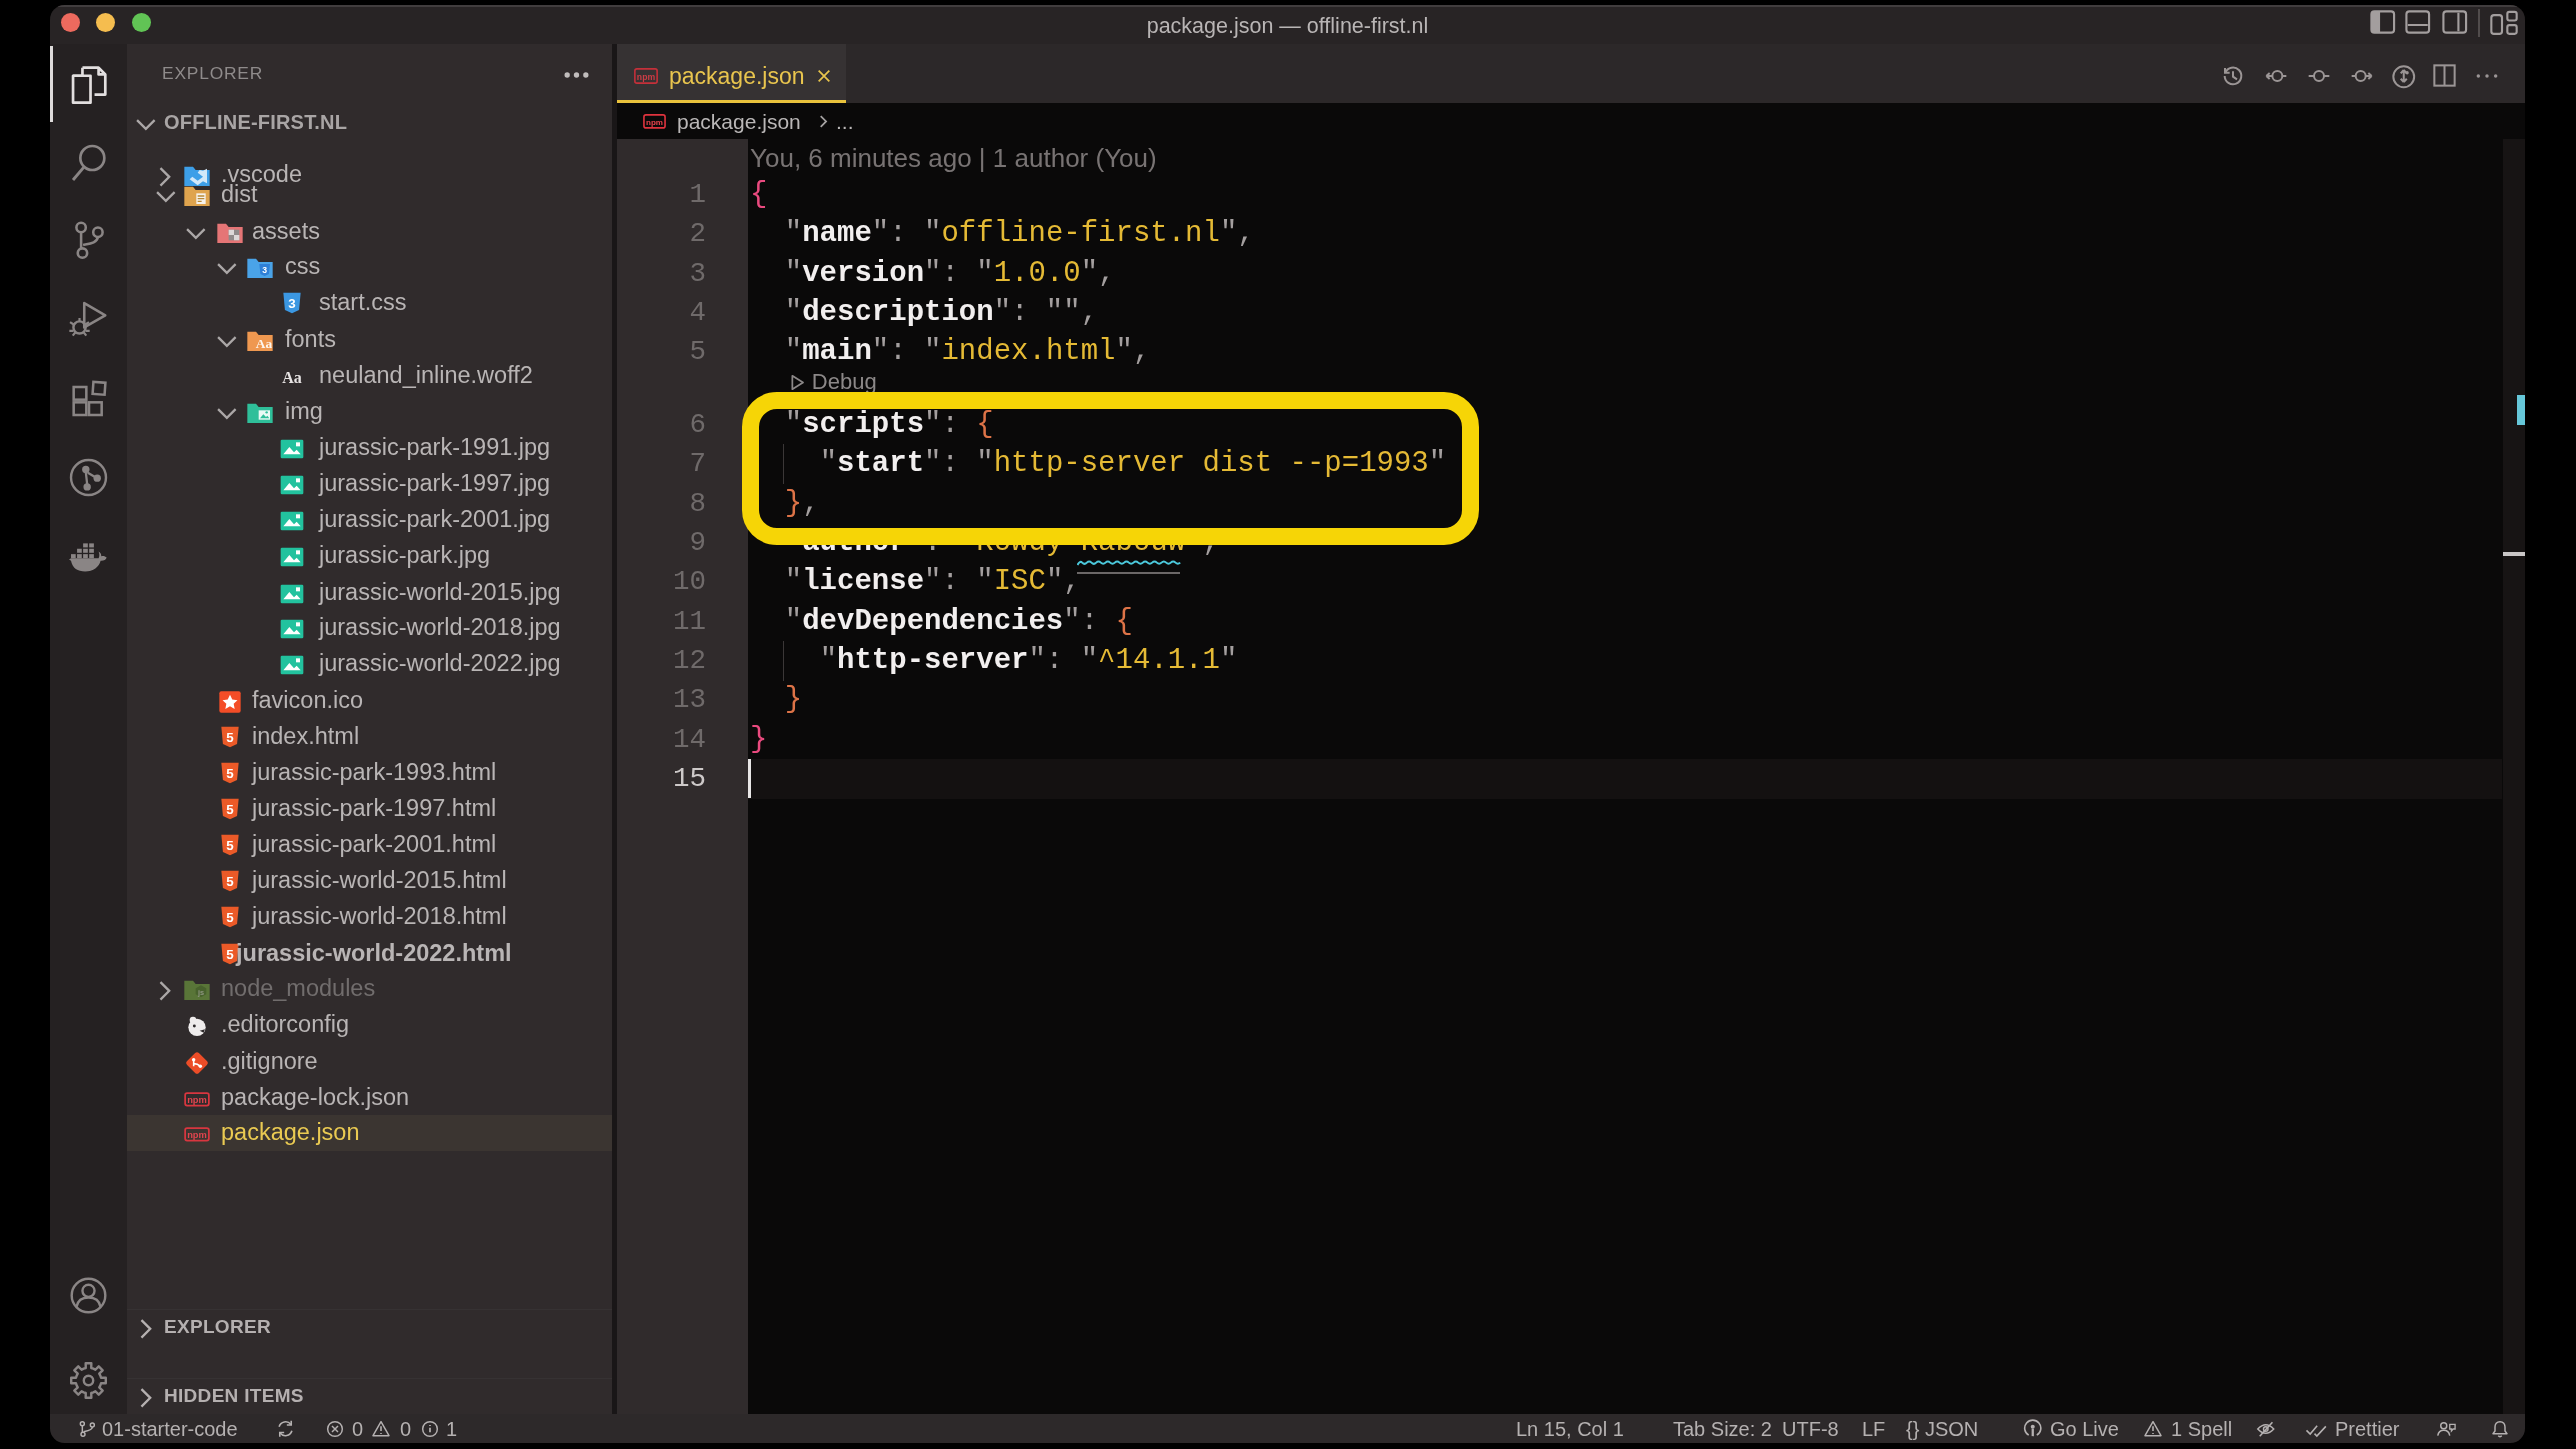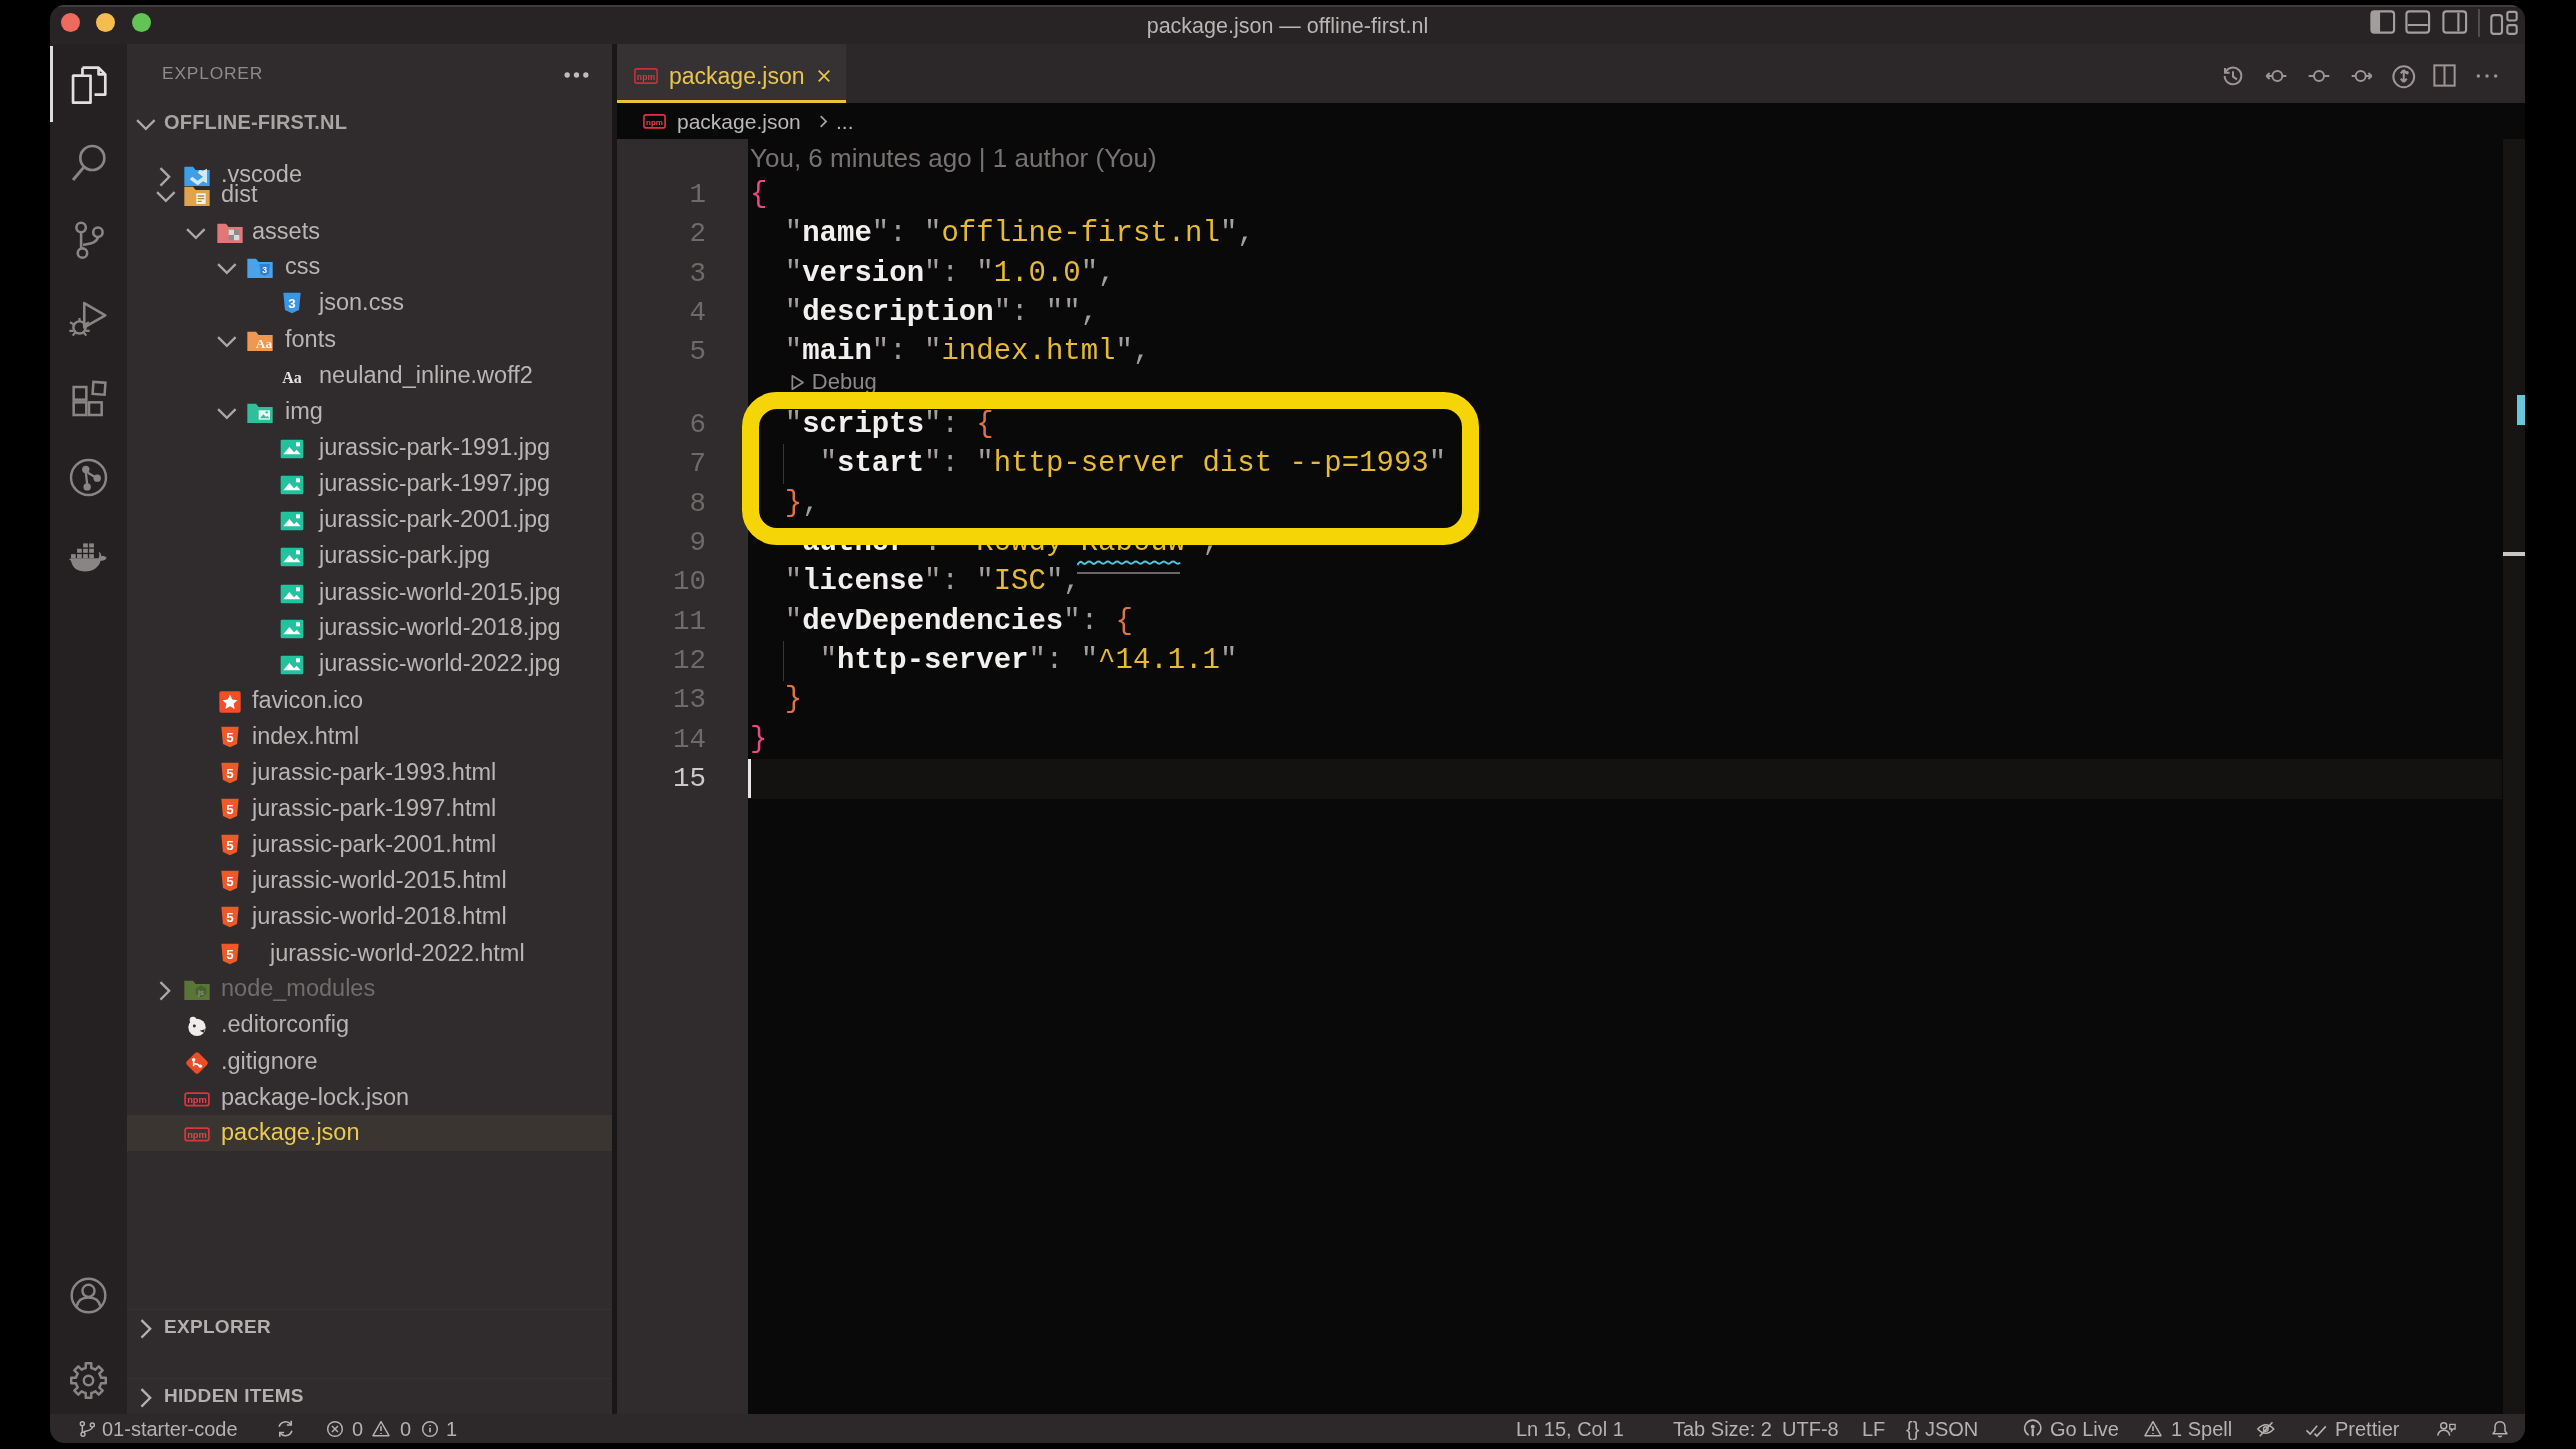--- a/index.html
+++ b/index.html
@@ -205,21 +205,21 @@
         </span>
 <span class="rlab" style="left:158px;">css</span>
 </div>
 <div class="row" style="top:241px;">
 <span class="fico" style="left:151px;">
           <svg width="28" height="28" viewBox="0 0 42 42" style="font-size:35px">
             <path d="M8 4 h26 l-2.4 26 l-10.6 5 l-10.6 -5 z" fill="#3b97e2"></path>
             <text x="21" y="27" font-size="20" font-weight="bold" fill="#fff" text-anchor="middle" font-family="Liberation Sans">3</text>
           </svg>
         </span>
-<span class="rlab" style="left:192px;">json.css</span>
+<span class="rlab" style="left:192px;">start.css</span>
 </div>
 <div class="row" style="top:278px;">
 <span class="chev" style="left:85px">
           <svg width="27" height="27" viewBox="0 0 40 40">
             <path d="M9 15 l13 13 l13 -13" fill="none" stroke="#aba7a7" stroke-width="3.4"></path>
           </svg>
         </span>
 <span class="fico" style="left:119px;">
           <svg width="28" height="28" viewBox="0 0 42 42" style="font-size:35px">
             <path d="M2 7 h13 l4 5 h21 v24 h-38 z" fill="#ef9850"></path>
@@ -385,21 +385,21 @@
         </span>
 <span class="rlab" style="left:125px;">jurassic-world-2018.html</span>
 </div>
 <div class="row" style="top:892px;">
 <span class="fico" style="left:89px;">
           <svg width="28" height="28" viewBox="0 0 42 42" style="font-size:35px">
             <path d="M8 4 h26 l-2.4 26 l-10.6 5 l-10.6 -5 z" fill="#eb5a28"></path>
             <text x="21" y="27" font-size="20" font-weight="bold" fill="#fff" text-anchor="middle" font-family="Liberation Sans">5</text>
           </svg>
         </span>
-<span class="rlab" style="left:143px;">jurassic-world-2022.html</span>
+<span class="rlab" style="left:109px;font-weight:bold;">jurassic-world-2022.html</span>
 </div>
 <div class="row" style="top:927px;">
 <span class="chev" style="left:23.5px">
           <svg width="27" height="27" viewBox="0 0 40 40">
             <path d="M14 9 l13 13 l-13 13" fill="none" stroke="#aba7a7" stroke-width="3.4"></path>
           </svg>
         </span>
 <span class="fico" style="left:56px;opacity:0.55;">
           <svg width="28" height="28" viewBox="0 0 42 42" style="font-size:35px">
             <path d="M2 7 h13 l4 5 h21 v24 h-38 z" fill="#7cb342"></path>

